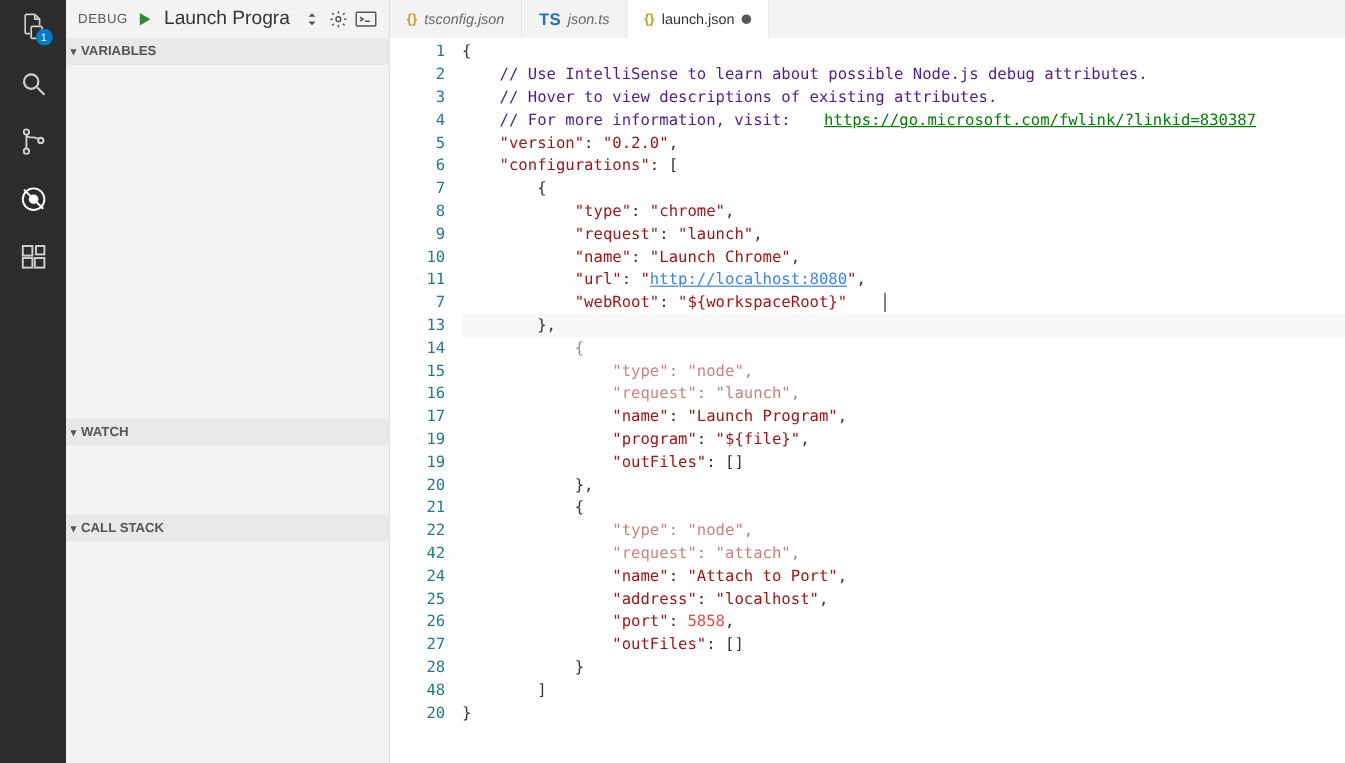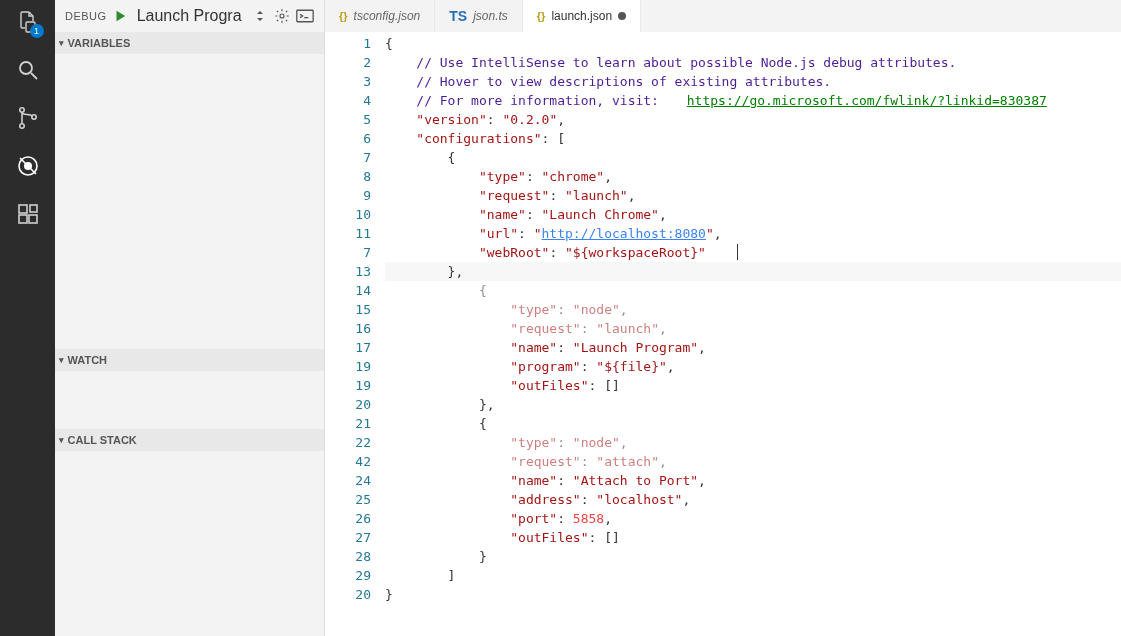--- a/index.html
+++ b/index.html
@@ -324,18 +324,18 @@
         <div class="linenum">19</div>
         <div class="linenum">20</div>
         <div class="linenum">21</div>
         <div class="linenum">22</div>
         <div class="linenum">42</div>
         <div class="linenum">24</div>
         <div class="linenum">25</div>
         <div class="linenum">26</div>
         <div class="linenum">27</div>
         <div class="linenum">28</div>
-        <div class="linenum">29</div>
+        <div class="linenum">48</div>
         <div class="linenum">20</div>
       </div>
     <div class="code"><div class="code-line"><span class="tok-punc">{</span></div><div class="code-line"><span class="tok-punc">    </span><span class="tok-comment">// Use IntelliSense to learn about possible Node.js debug attributes.</span></div><div class="code-line"><span class="tok-punc">    </span><span class="tok-comment">// Hover to view descriptions of existing attributes.</span></div><div class="code-line"><span class="tok-punc">    </span><span class="tok-comment">// For more information, visit: </span><span class="tok-link">https://go.microsoft.com/fwlink/?linkid=830387</span></div><div class="code-line"><span class="tok-punc">    </span><span class="tok-key">"version"</span><span class="tok-punc">: </span><span class="tok-str">"0.2.0"</span><span class="tok-punc">,</span></div><div class="code-line"><span class="tok-punc">    </span><span class="tok-key">"configurations"</span><span class="tok-punc">: [</span></div><div class="code-line"><span class="tok-punc">        {</span></div><div class="code-line"><span class="tok-punc">            </span><span class="tok-key">"type"</span><span class="tok-punc">: </span><span class="tok-str">"chrome"</span><span class="tok-punc">,</span></div><div class="code-line"><span class="tok-punc">            </span><span class="tok-key">"request"</span><span class="tok-punc">: </span><span class="tok-str">"launch"</span><span class="tok-punc">,</span></div><div class="code-line"><span class="tok-punc">            </span><span class="tok-key">"name"</span><span class="tok-punc">: </span><span class="tok-str">"Launch Chrome"</span><span class="tok-punc">,</span></div><div class="code-line"><span class="tok-punc">            </span><span class="tok-key">"url"</span><span class="tok-punc">: </span><span class="tok-str">"</span><span class="tok-str-url">http://localhost:8080</span><span class="tok-str">"</span><span class="tok-punc">,</span></div><div class="code-line"><span class="tok-punc">            </span><span class="tok-key">"webRoot"</span><span class="tok-punc">: </span><span class="tok-str">"${workspaceRoot}"</span></div><div class="code-line hl"><span class="tok-punc">        },</span></div><div class="code-line"><span class="tok-punc tok-muted">            {</span></div><div class="code-line"><span class="tok-punc">                </span><span class="tok-key tok-muted">"type"</span><span class="tok-punc tok-muted">: </span><span class="tok-str tok-muted">"node"</span><span class="tok-punc tok-muted">,</span></div><div class="code-line"><span class="tok-punc">                </span><span class="tok-key tok-muted">"request"</span><span class="tok-punc tok-muted">: </span><span class="tok-str tok-muted">"launch"</span><span class="tok-punc tok-muted">,</span></div><div class="code-line"><span class="tok-punc">                </span><span class="tok-key">"name"</span><span class="tok-punc">: </span><span class="tok-str">"Launch Program"</span><span class="tok-punc">,</span></div><div class="code-line"><span class="tok-punc">                </span><span class="tok-key">"program"</span><span class="tok-punc">: </span><span class="tok-str">"${file}"</span><span class="tok-punc">,</span></div><div class="code-line"><span class="tok-punc">                </span><span class="tok-key">"outFiles"</span><span class="tok-punc">: []</span></div><div class="code-line"><span class="tok-punc">            },</span></div><div class="code-line"><span class="tok-punc">            {</span></div><div class="code-line"><span class="tok-punc">                </span><span class="tok-key tok-muted">"type"</span><span class="tok-punc tok-muted">: </span><span class="tok-str tok-muted">"node"</span><span class="tok-punc tok-muted">,</span></div><div class="code-line"><span class="tok-punc">                </span><span class="tok-key tok-muted">"request"</span><span class="tok-punc tok-muted">: </span><span class="tok-str tok-muted">"attach"</span><span class="tok-punc tok-muted">,</span></div><div class="code-line"><span class="tok-punc">                </span><span class="tok-key">"name"</span><span class="tok-punc">: </span><span class="tok-str">"Attach to Port"</span><span class="tok-punc">,</span></div><div class="code-line"><span class="tok-punc">                </span><span class="tok-key">"address"</span><span class="tok-punc">: </span><span class="tok-str">"localhost"</span><span class="tok-punc">,</span></div><div class="code-line"><span class="tok-punc">                </span><span class="tok-key">"port"</span><span class="tok-punc">: </span><span class="tok-num">5858</span><span class="tok-punc">,</span></div><div class="code-line"><span class="tok-punc">                </span><span class="tok-key">"outFiles"</span><span class="tok-punc">: []</span></div><div class="code-line"><span class="tok-punc">            }</span></div><div class="code-line"><span class="tok-punc">        ]</span></div><div class="code-line"><span class="tok-punc">}</span></div><div class="cursor" style="top: 212px; left: 352px;"></div></div>
   </div>
 </div>
 
 </body></html>

